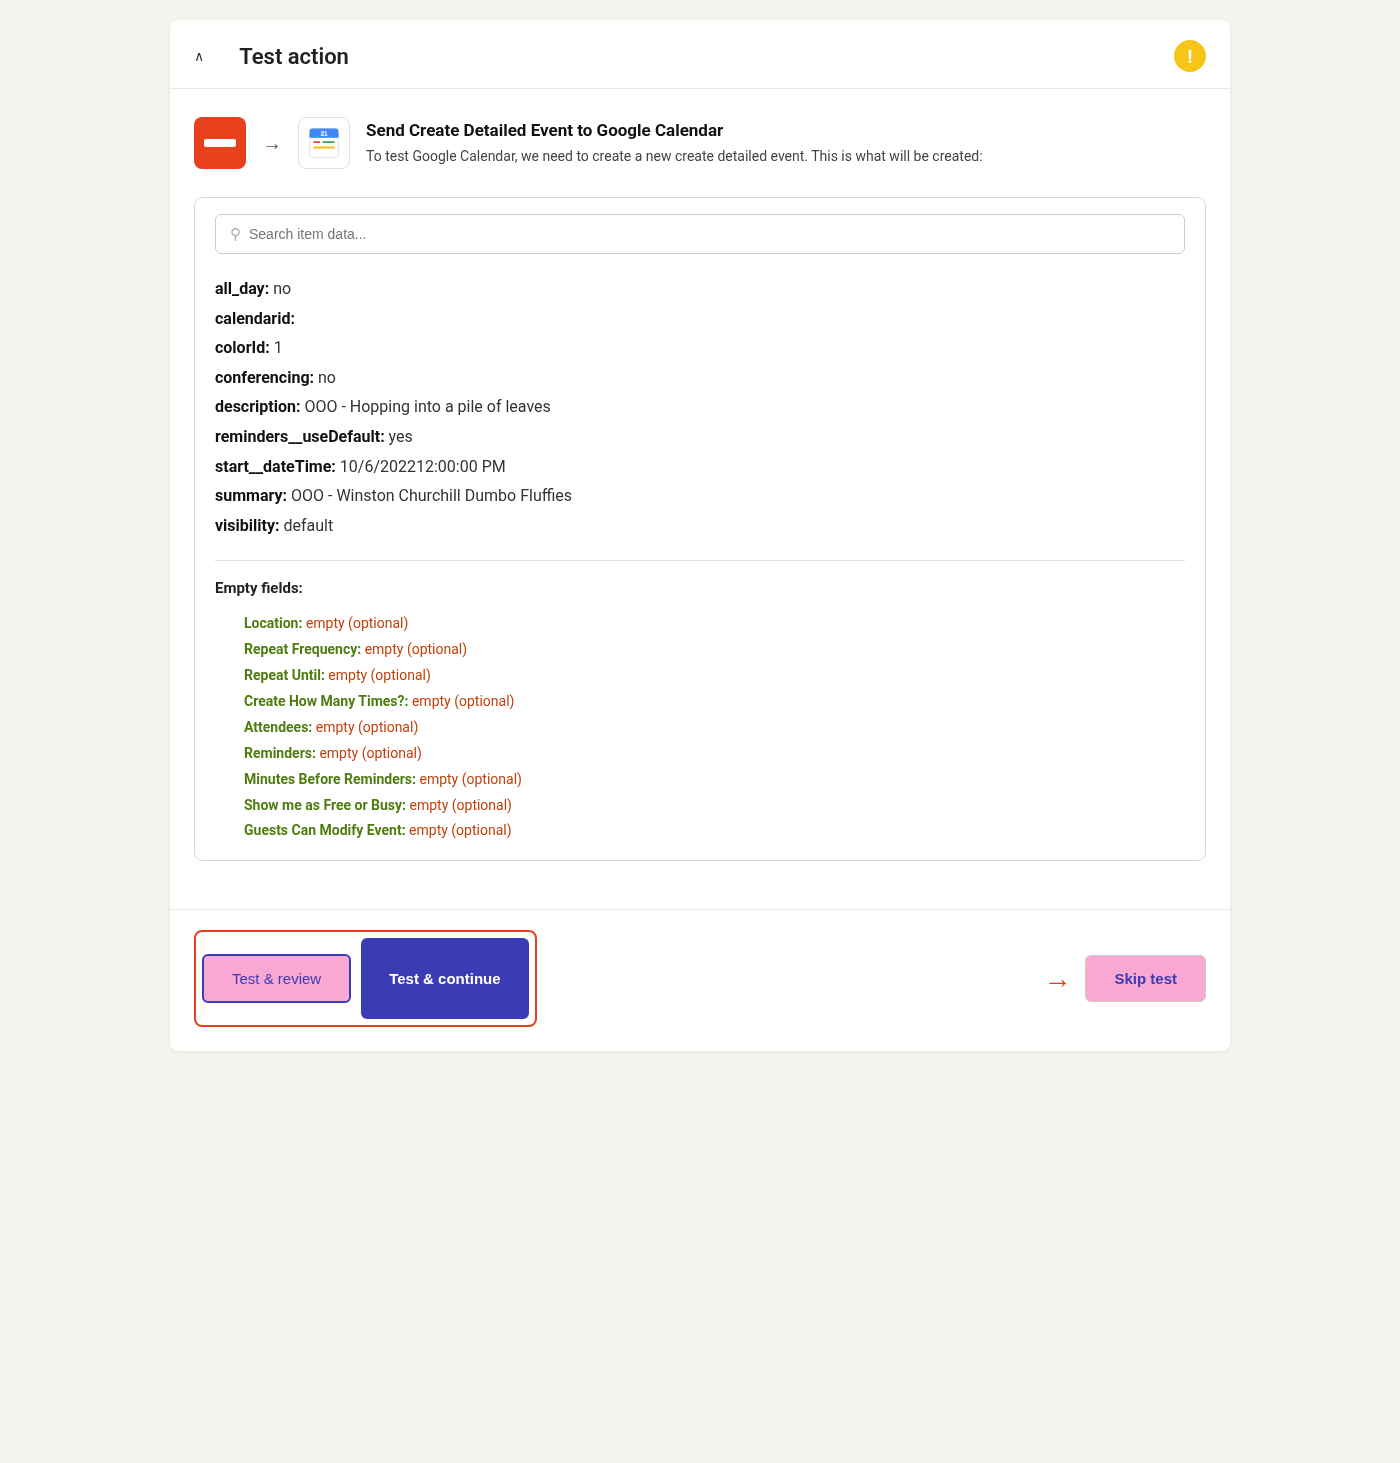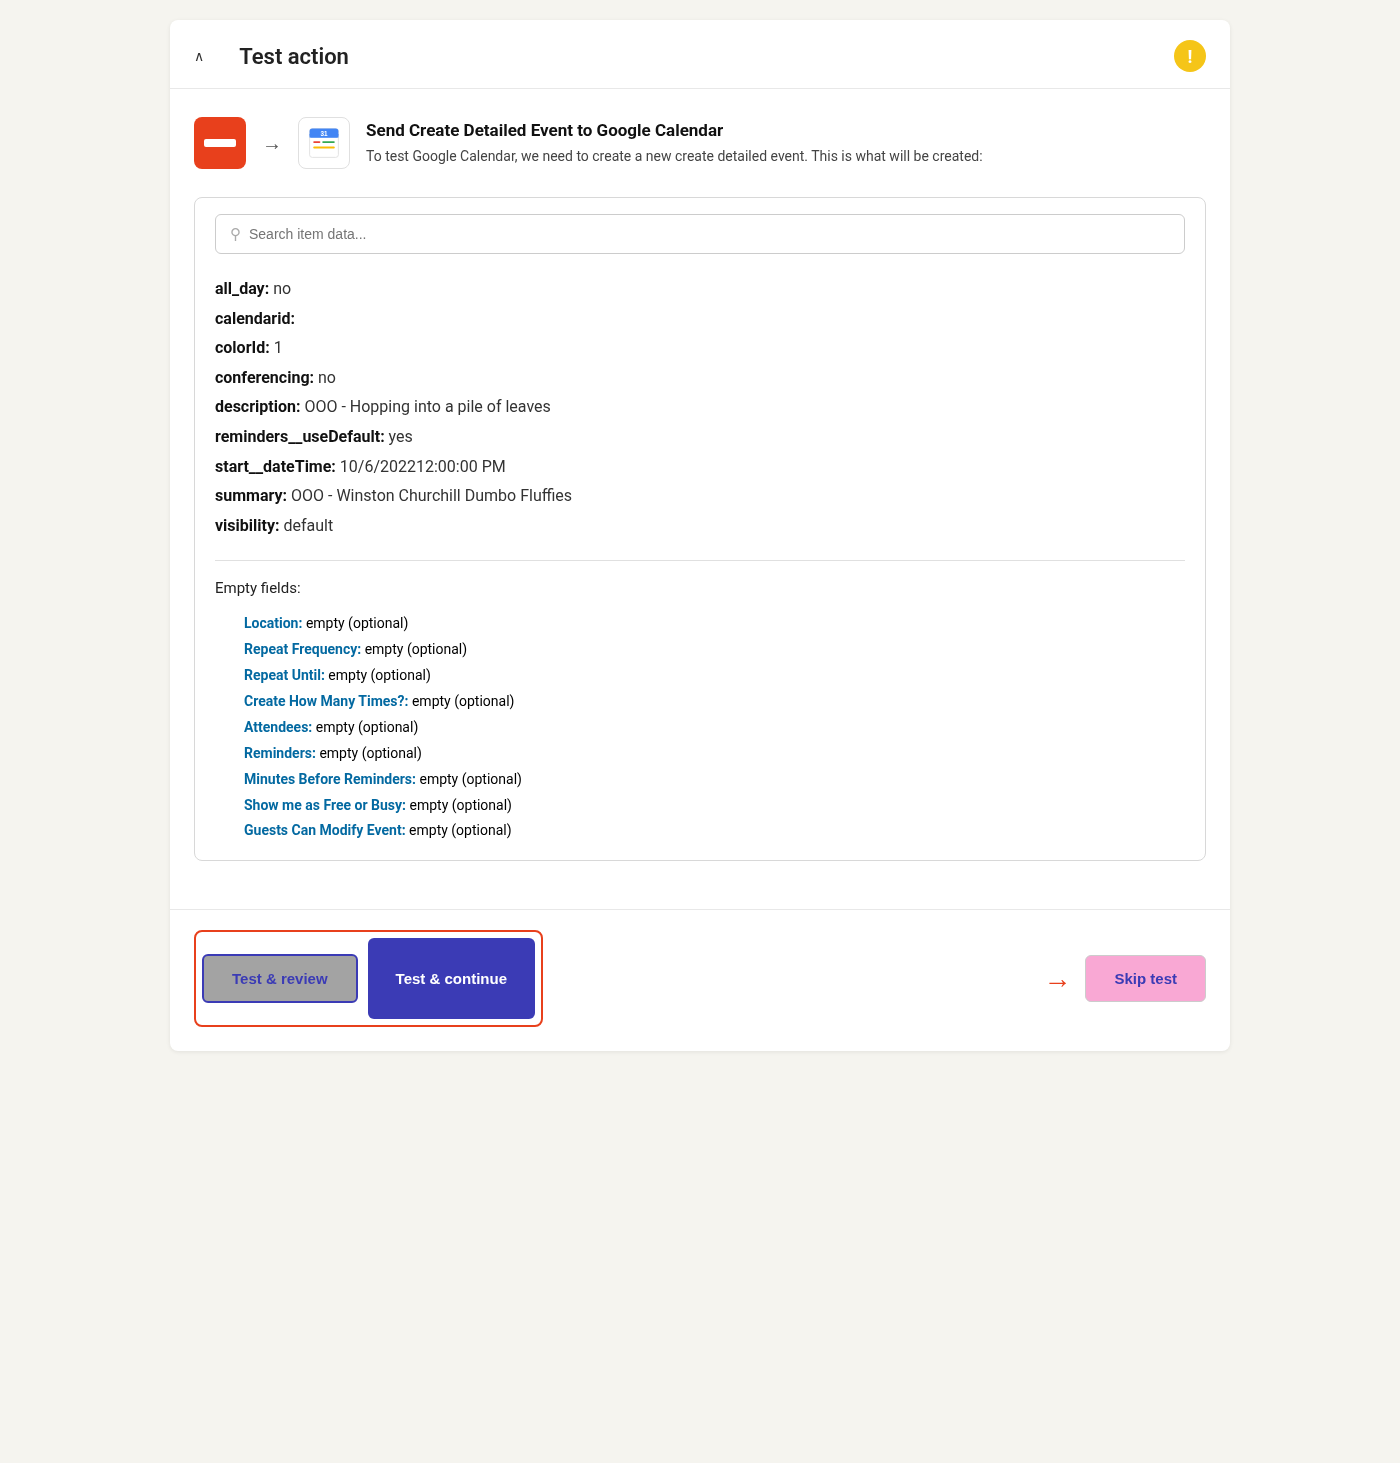--- a/index.html
+++ b/index.html
@@ -133,53 +133,53 @@
       font-weight: 700;
       color: #111;
     }
     .divider {
       border: none;
       border-top: 1px solid #e0e0e0;
       margin: 18px 0;
     }
     .empty-fields-title {
       font-size: 15px;
-      font-weight: 400;
+      font-weight: 700;
       color: #222;
       margin-bottom: 14px;
     }
     .empty-field {
       font-size: 14px;
       color: #333;
       line-height: 1.85;
     }
     .empty-field strong {
       font-weight: 700;
-      color: #0369a1;
+      color: #4d7c0f;
       padding-left: 29px;
     }
     .empty-field span {
-      color: #000000;
+      color: #c2410c;
     }
     .footer {
       display: flex;
       align-items: center;
       justify-content: space-between;
       padding: 20px 24px 24px 24px;
       border-top: 1px solid #e8e8e8;
       margin-top: 24px;
     }
     .btn-review {
       padding: 14px 28px;
       border: 2px solid #3b3bb5;
       border-radius: 6px;
-      background: #a3a3a3;
+      background: #f9a8d4;
       color: #3b3bb5;
       font-size: 15px;
-      font-weight: 700;
+      font-weight: 400;
       cursor: pointer;
       text-align: center;
     }
     .btn-continue {
       padding: 32px 28px;
       border: none;
       border-radius: 6px;
       background: #3b3bb5;
       color: #fff;
       font-size: 15px;

